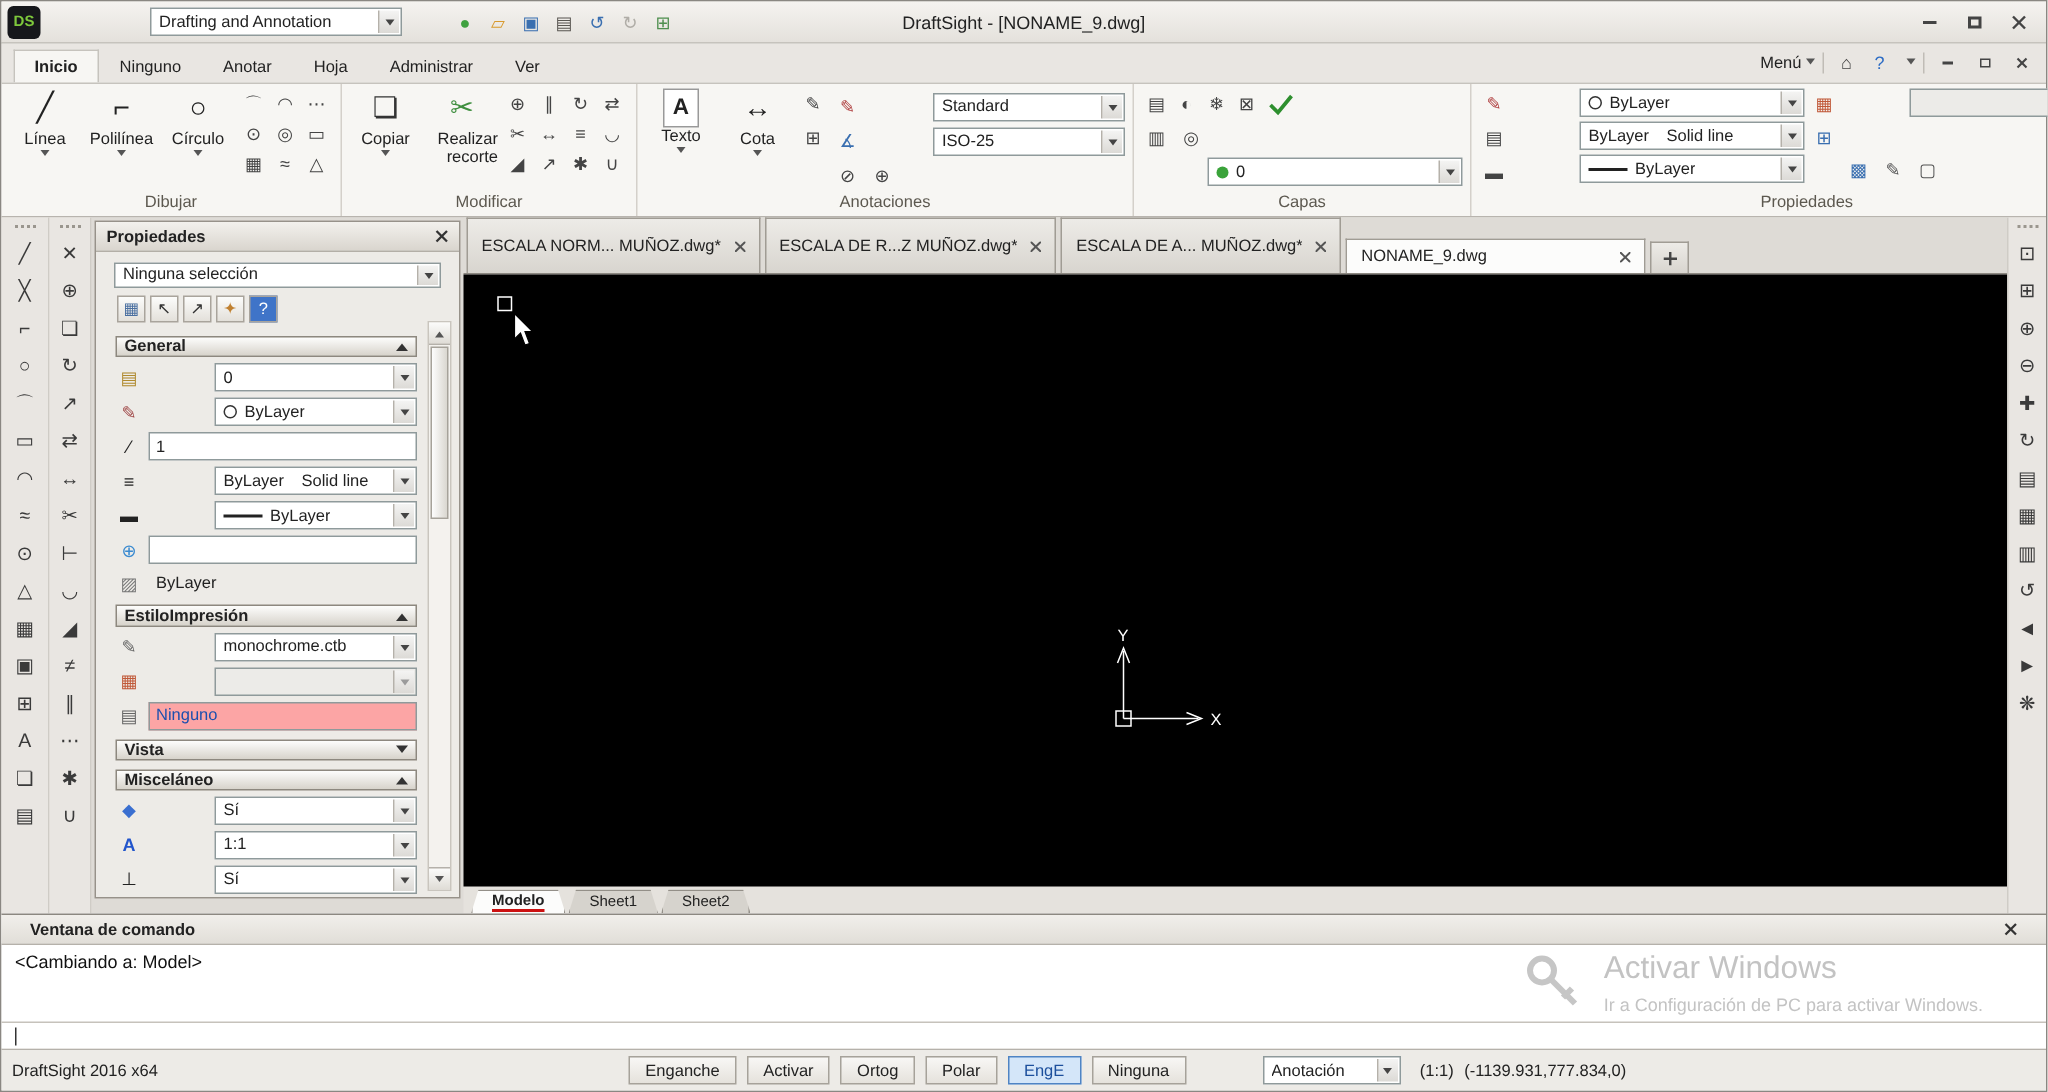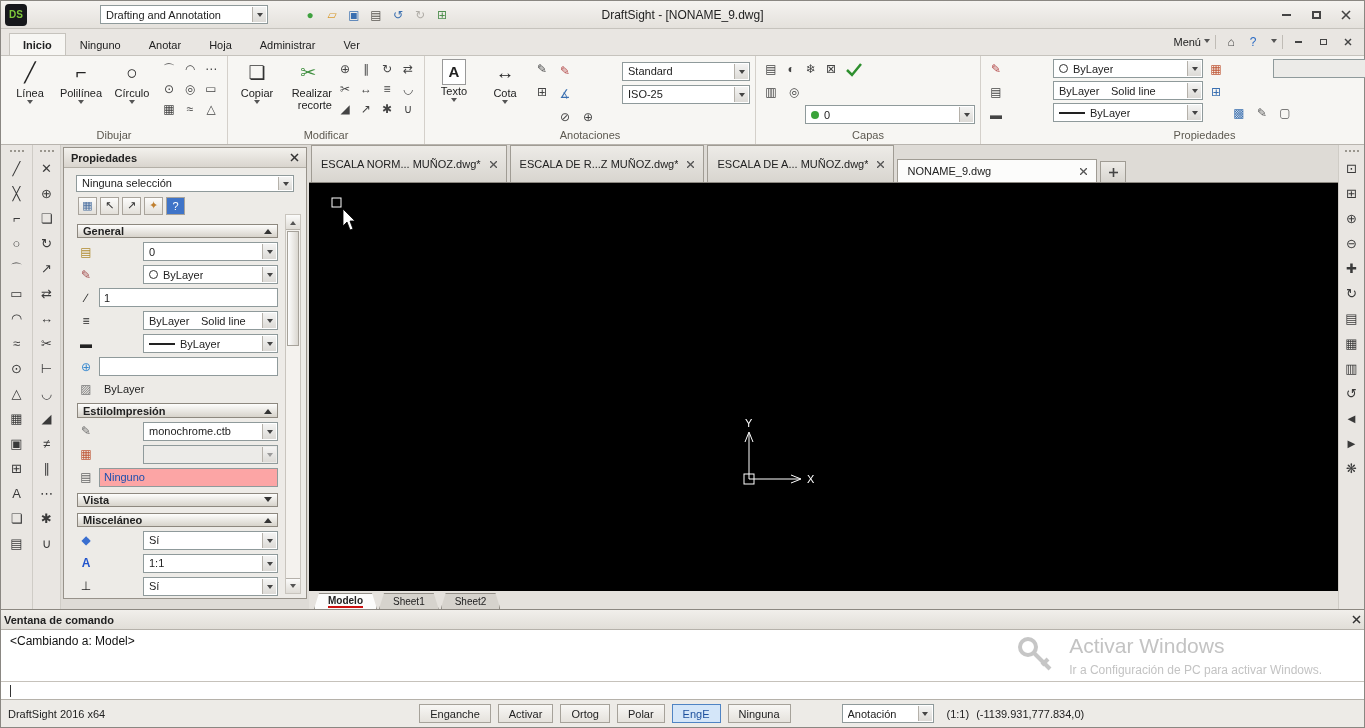--- a/index.html
+++ b/index.html
@@ -105,21 +105,21 @@
   .canvas{flex:1;background:#000;position:relative;overflow:hidden;}
   .cursorsvg{position:absolute;left:22px;top:14px;}
   .ucs{position:absolute;left:430px;top:234px;}
   .sheettabs{flex:0 0 18px;background:#e5e2dd;display:flex;align-items:flex-end;padding-left:5px;gap:2px;}
   .stab{height:16px;padding:0 13px;display:flex;align-items:center;background:#d6d3cd;border:1px solid #938f88;border-bottom:none;clip-path:polygon(5px 0,calc(100% - 5px) 0,100% 100%,0 100%);font-size:10px;}
   .stab.active{background:#fcfcfb;font-weight:bold;}
   .stab.active span{border-bottom:2px solid #cc1111;padding-bottom:0px;}
 
   
   .cmdwin{flex:0 0 90px;background:#fff;border-top:1px solid #8c8881;display:flex;flex-direction:column;position:relative;}
-  .cmdhead{flex:0 0 20px;background:linear-gradient(#f1efeb,#e1ded8);border-bottom:1px solid #b5b1aa;display:flex;align-items:center;padding:0 3px;font-weight:bold;}
+  .cmdhead{flex:0 0 20px;background:linear-gradient(#f1efeb,#e1ded8);border-bottom:1px solid #b5b1aa;display:flex;align-items:center;padding:0 19px;font-weight:bold;}
   .cmdhead svg{margin-left:auto;}
   .cmdbody{flex:1;padding:3px 9px;font-size:12px;line-height:16px;color:#111;}
   .cmdinput{flex:0 0 18px;border-top:1px solid #c6c2bb;display:flex;align-items:center;padding:0 9px;}
   .ccaret{width:1px;height:12px;background:#333;}
   .wm{position:absolute;right:42px;top:24px;display:flex;gap:14px;align-items:flex-start;color:#c3c3c3;pointer-events:none;}
   .wm-title{font-size:21px;}
   .wm-sub{font-size:12px;margin-top:5px;}
 
   
   .statusbar{flex:0 0 28px;background:#edebe7;border-top:1px solid #b5b1aa;display:flex;align-items:center;padding:0 7px;gap:7px;}

